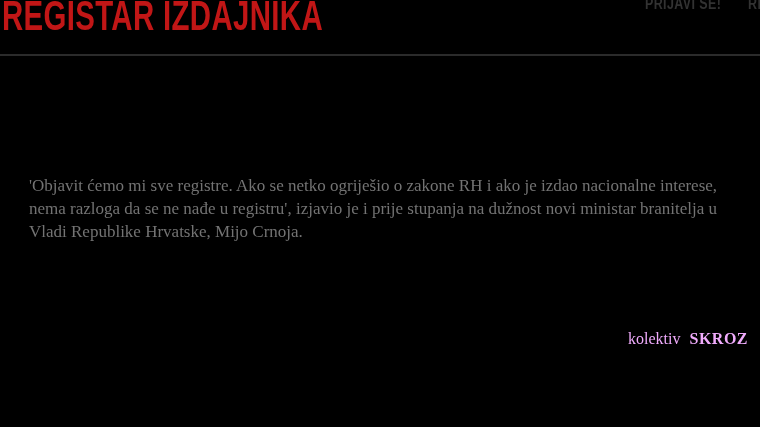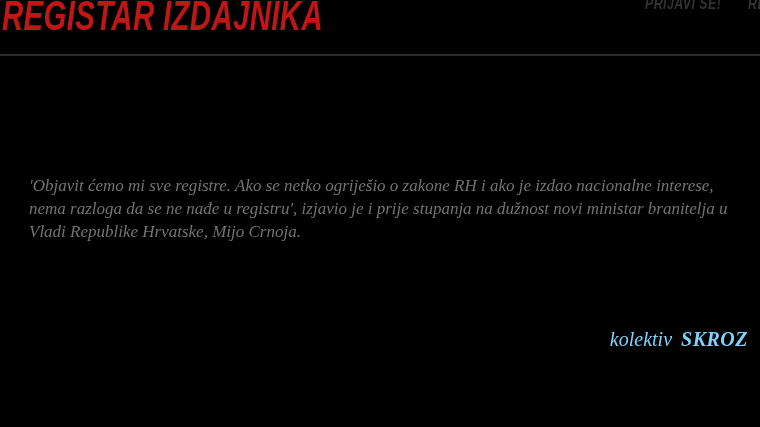--- a/index.html
+++ b/index.html
@@ -3,21 +3,20 @@
 <meta charset="utf-8">
 <style>
   html, body { margin: 0; padding: 0; background: #000; }
   .page {
     position: relative;
     width: 760px;
     height: 354px;
     background: #000000;
     overflow: hidden;
     font-family: "Liberation Sans", sans-serif;
-    font-style: italic;
   }
   .site-title {
     position: absolute;
     left: 2px;
     top: -5px;
     font-family: "Liberation Sans", sans-serif;
     font-weight: bold;
     font-size: 42px;
     line-height: 42px;
     letter-spacing: 0.5px;
@@ -64,23 +63,23 @@
     margin-left: 24px;
   }
   .paragraph { margin: 0 0 23px 0; }
   .paragraph:last-child { margin-bottom: 0; }
   .text-line { white-space: nowrap; }
   .credit {
     position: absolute;
     right: 12px;
     bottom: 5px;
     font-family: "Liberation Serif", serif;
-    font-size: 20px;
+    font-size: 16px;
     line-height: 20px;
-    color: #7dd3fc;
+    color: #f0abfc;
     white-space: nowrap;
     cursor: pointer;
   }
   .credit .credit-name { font-weight: normal; margin-right: 9px; }
   .credit .credit-brand { font-weight: bold; letter-spacing: 0.5px; }
 </style>
 </head>
 <body>
 
 <div class="page">

